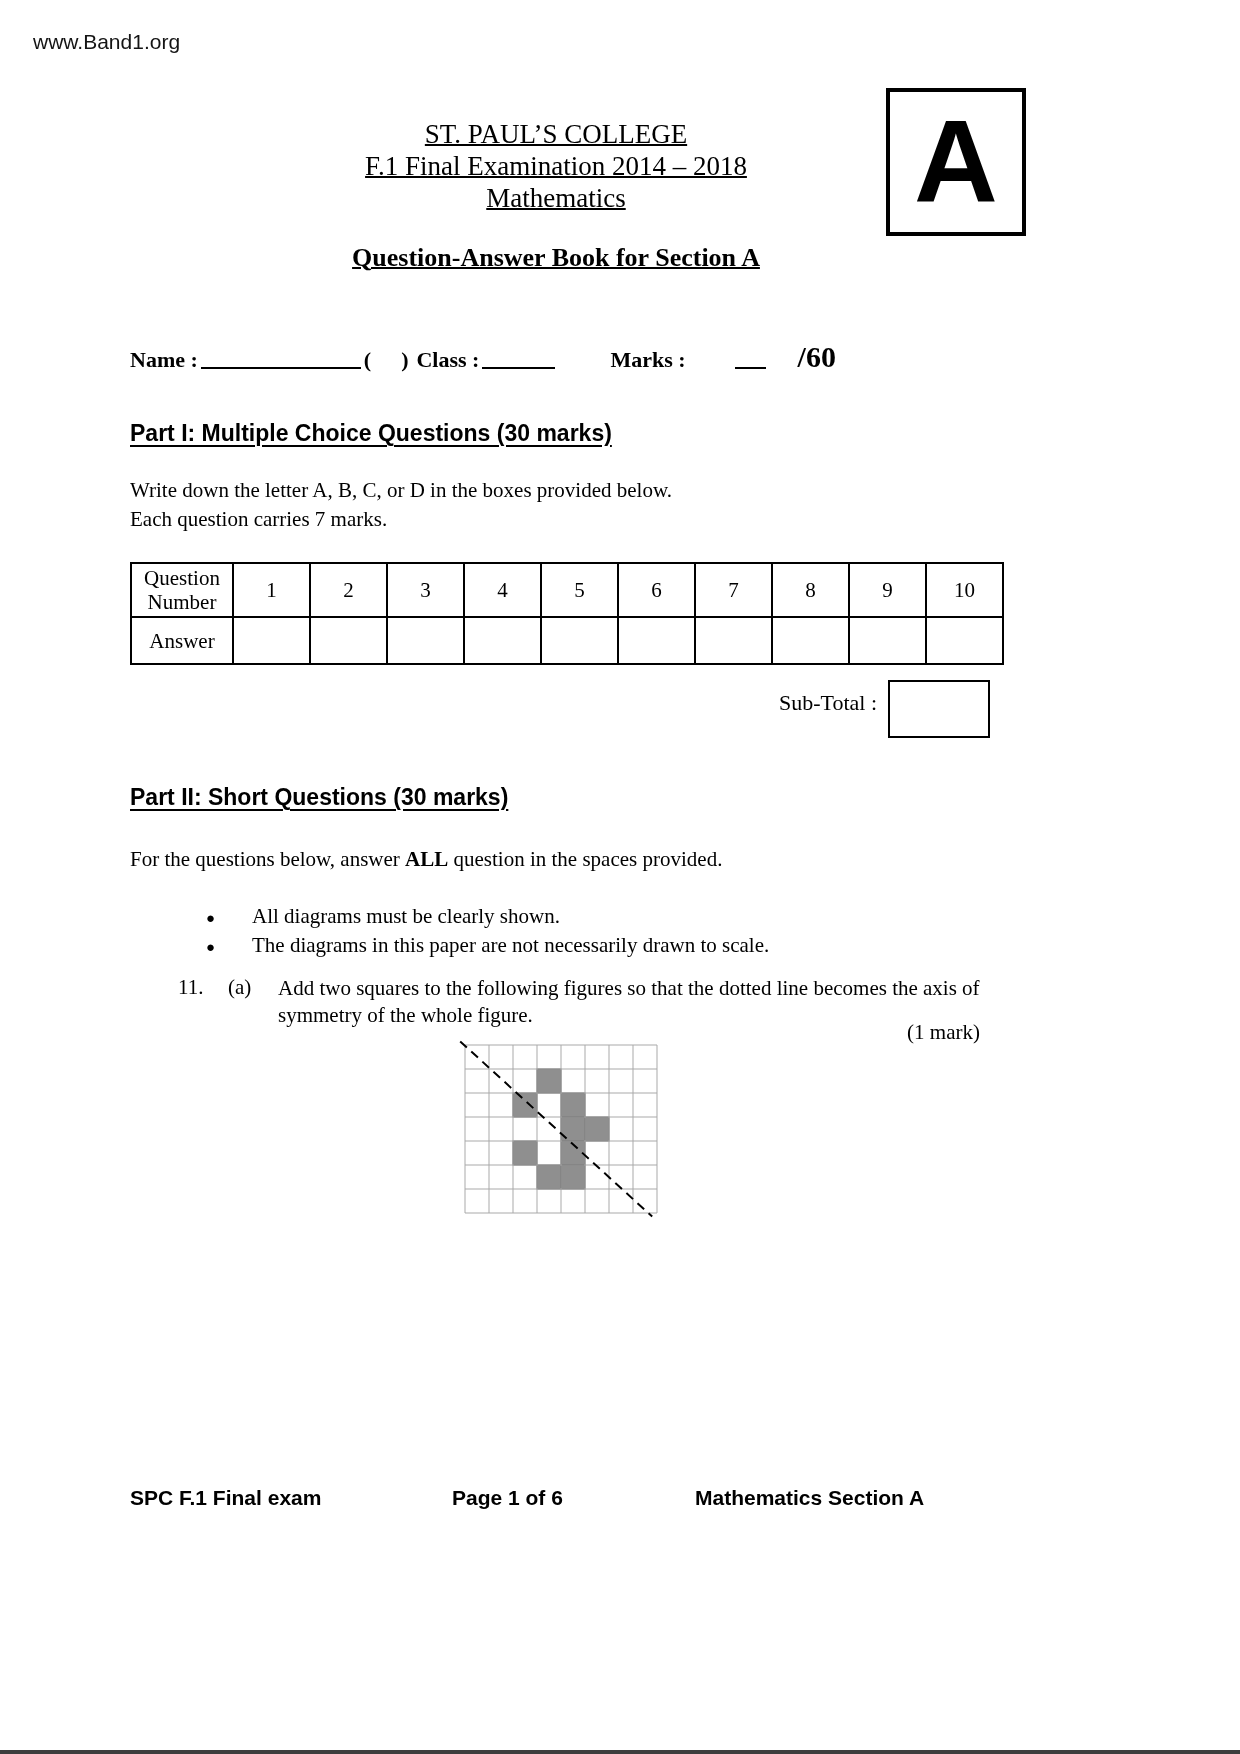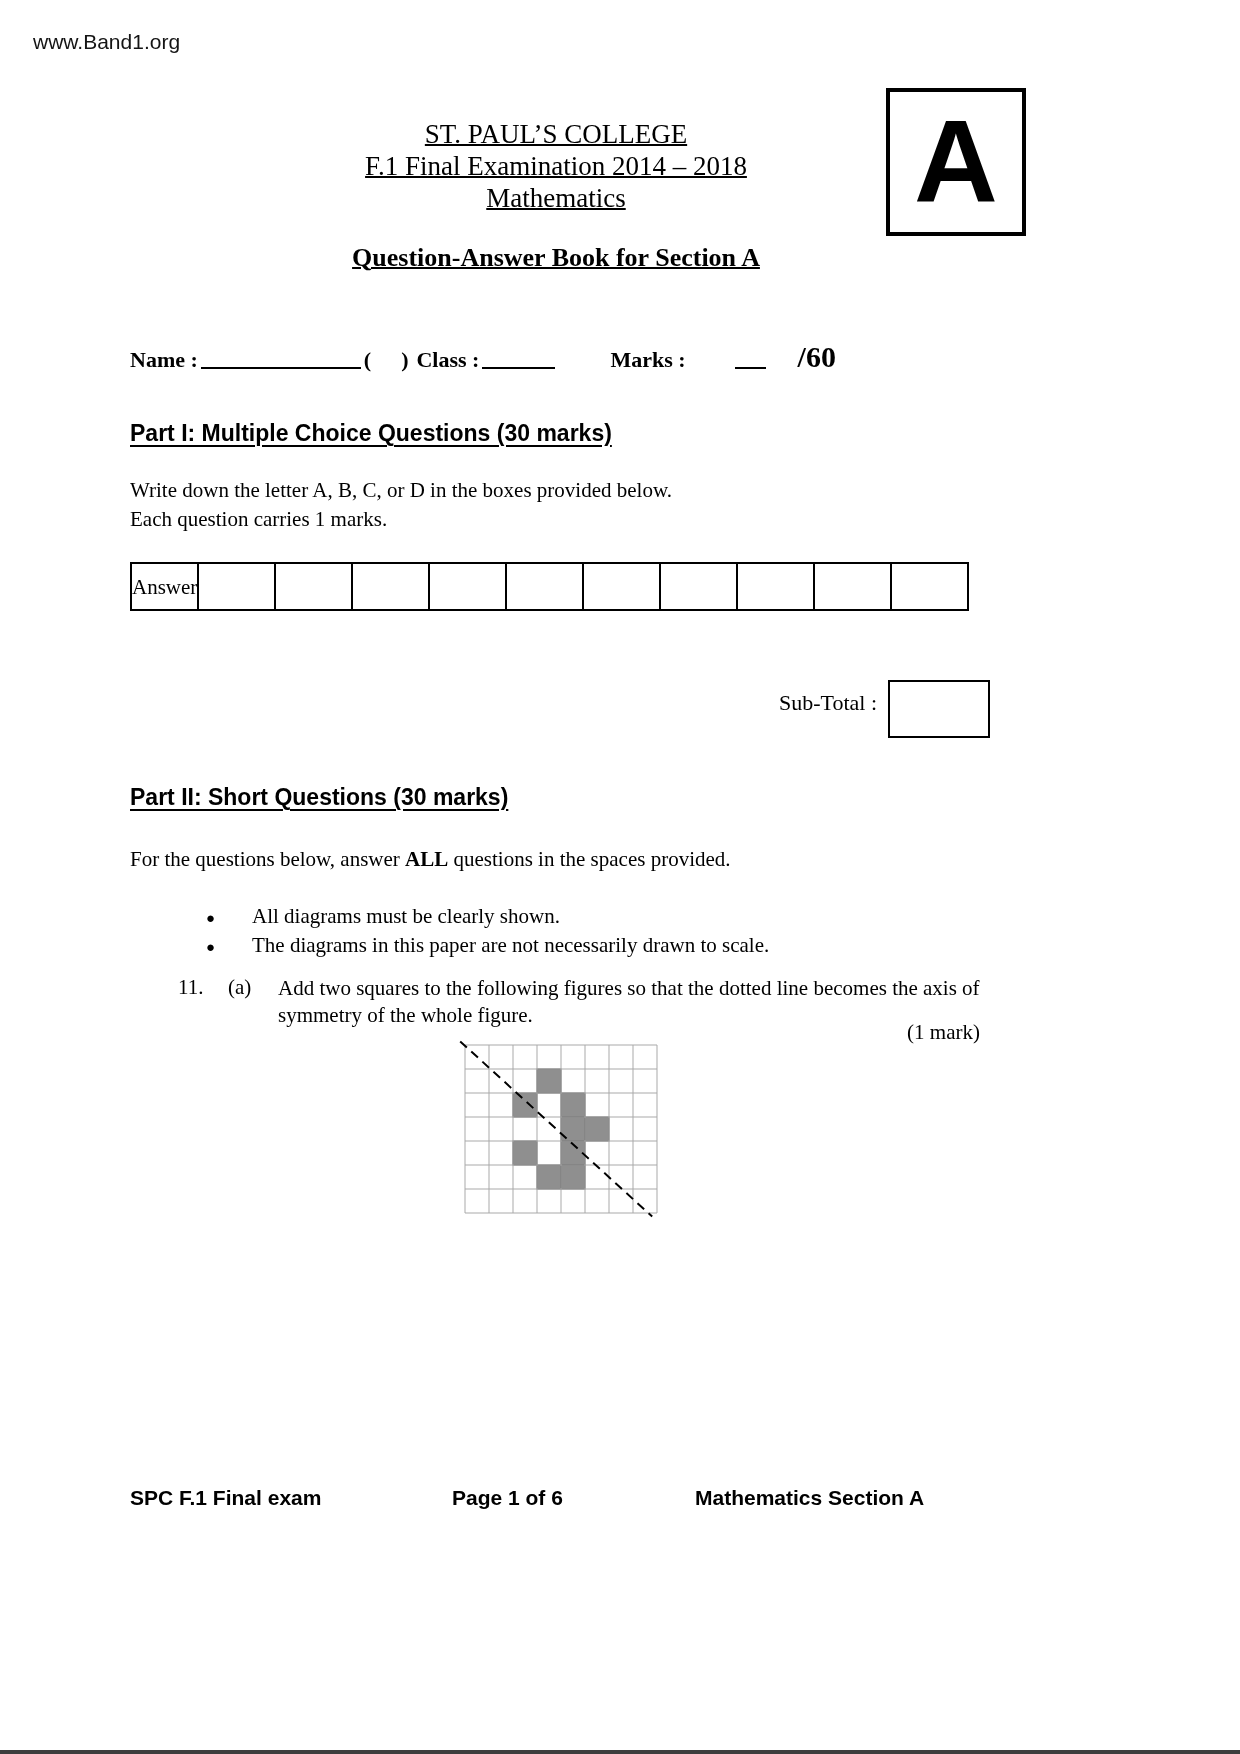--- a/index.html
+++ b/index.html
@@ -110,24 +110,40 @@
 
 <div class="book-title">Question-Answer Book for Section A</div>
 
 <div class="info-line">
   <span>Name :</span><span class="blank" style="width:160px;margin-left:3px;"></span><span style="margin-left:3px;">(</span><span style="margin-left:30px;">)</span><span style="margin-left:8px;">Class :</span><span class="blank" style="width:73px;margin-left:3px;"></span><span style="margin-left:55px;">Marks :</span><span class="blank" style="width:31px;margin-left:49px;"></span><span class="marks-total" style="margin-left:32px;">/60</span>
 </div>
 
 <div class="part-title part1-title">Part I: Multiple Choice Questions (30 marks)</div>
 
 <div class="body-text instr1">Write down the letter A, B, C, or D in the boxes provided below.</div>
-<div class="body-text instr2">Each question carries 1 marks.</div>
+<div class="body-text instr2">Each question carries 7 marks.</div>
 
 <table class="mc-table">
   <tbody>
+    <tr class="r1">
+      <td class="col-head">
+        <span>Question</span><br>
+        <span>Number</span>
+      </td>
+      <td class="num">1</td>
+      <td class="num">2</td>
+      <td class="num">3</td>
+      <td class="num">4</td>
+      <td class="num">5</td>
+      <td class="num">6</td>
+      <td class="num">7</td>
+      <td class="num">8</td>
+      <td class="num">9</td>
+      <td class="num">10</td>
+    </tr>
     <tr class="r2">
       <td>Answer</td>
       <td class="num"></td>
       <td class="num"></td>
       <td class="num"></td>
       <td class="num"></td>
       <td class="num"></td>
       <td class="num"></td>
       <td class="num"></td>
       <td class="num"></td>
@@ -136,21 +152,21 @@
     </tr>
   </tbody>
 </table>
 
 <div class="subtotal-label">Sub-Total :</div>
 <div class="subtotal-box"></div>
 
 <div class="part-title part2-title">Part II: Short Questions (30 marks)</div>
 
 <div class="body-text part2-intro">
-  <span>For the questions below, answer </span><b>ALL</b><span> questions in the spaces provided.</span>
+  <span>For the questions below, answer </span><b>ALL</b><span> question in the spaces provided.</span>
 </div>
 
 <div class="bullets">
   <div class="bullet-row">
     <span class="bullet-dot">●</span>
     <span>All diagrams must be clearly shown.</span>
   </div>
   <div class="bullet-row">
     <span class="bullet-dot">●</span>
     <span>The diagrams in this paper are not necessarily drawn to scale.</span>

